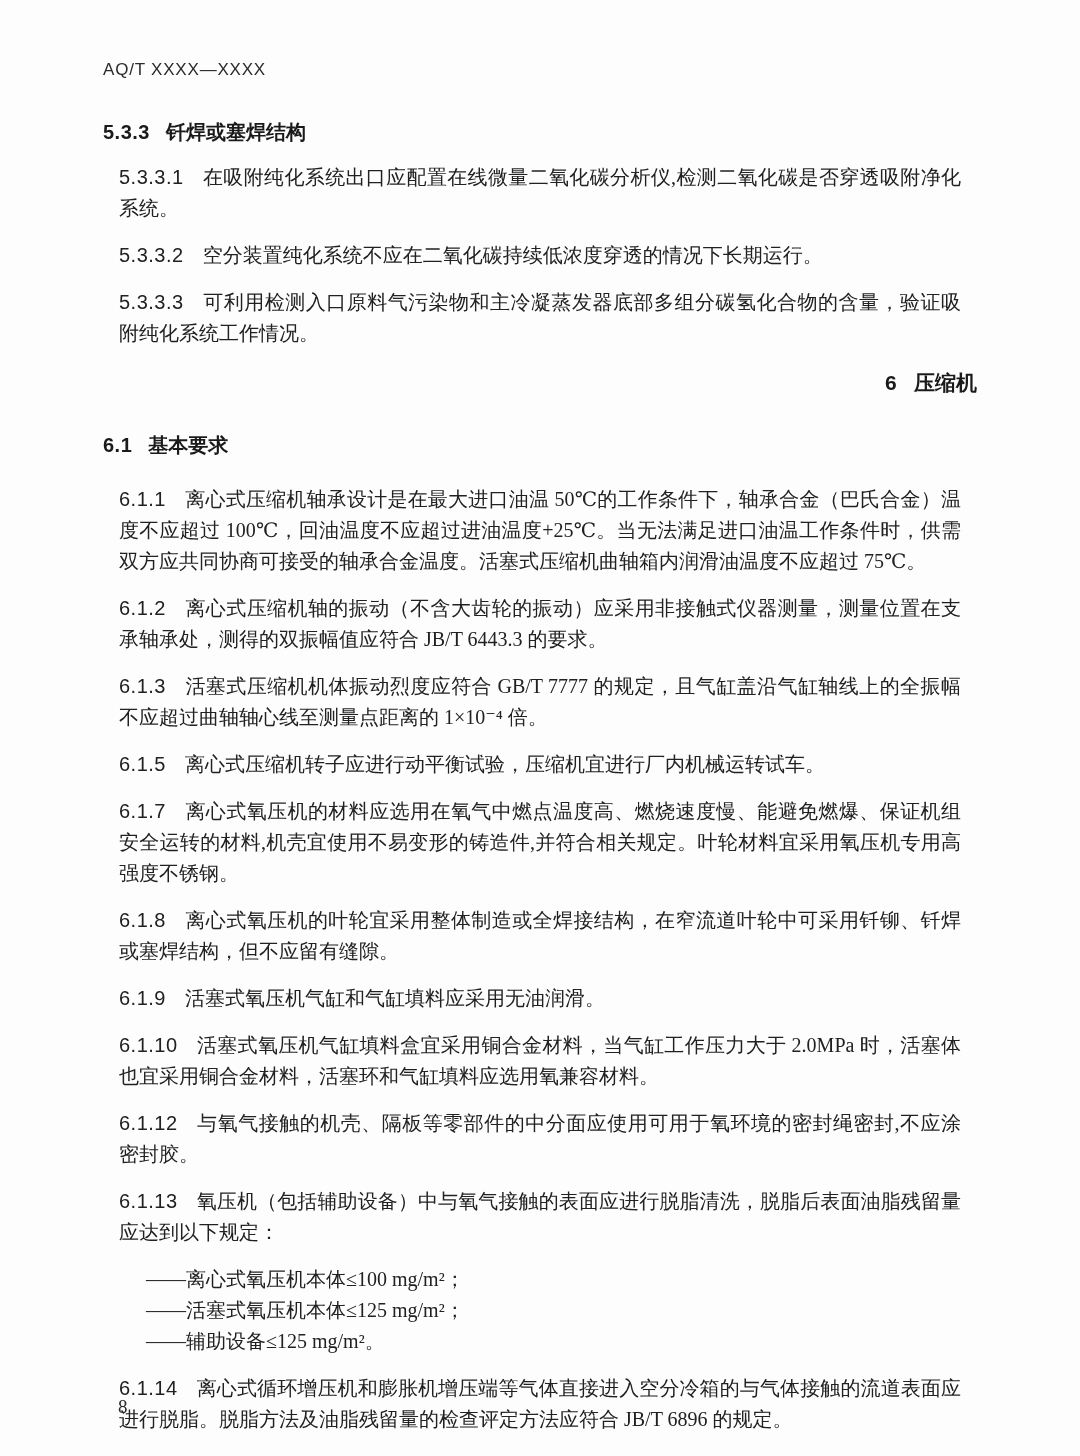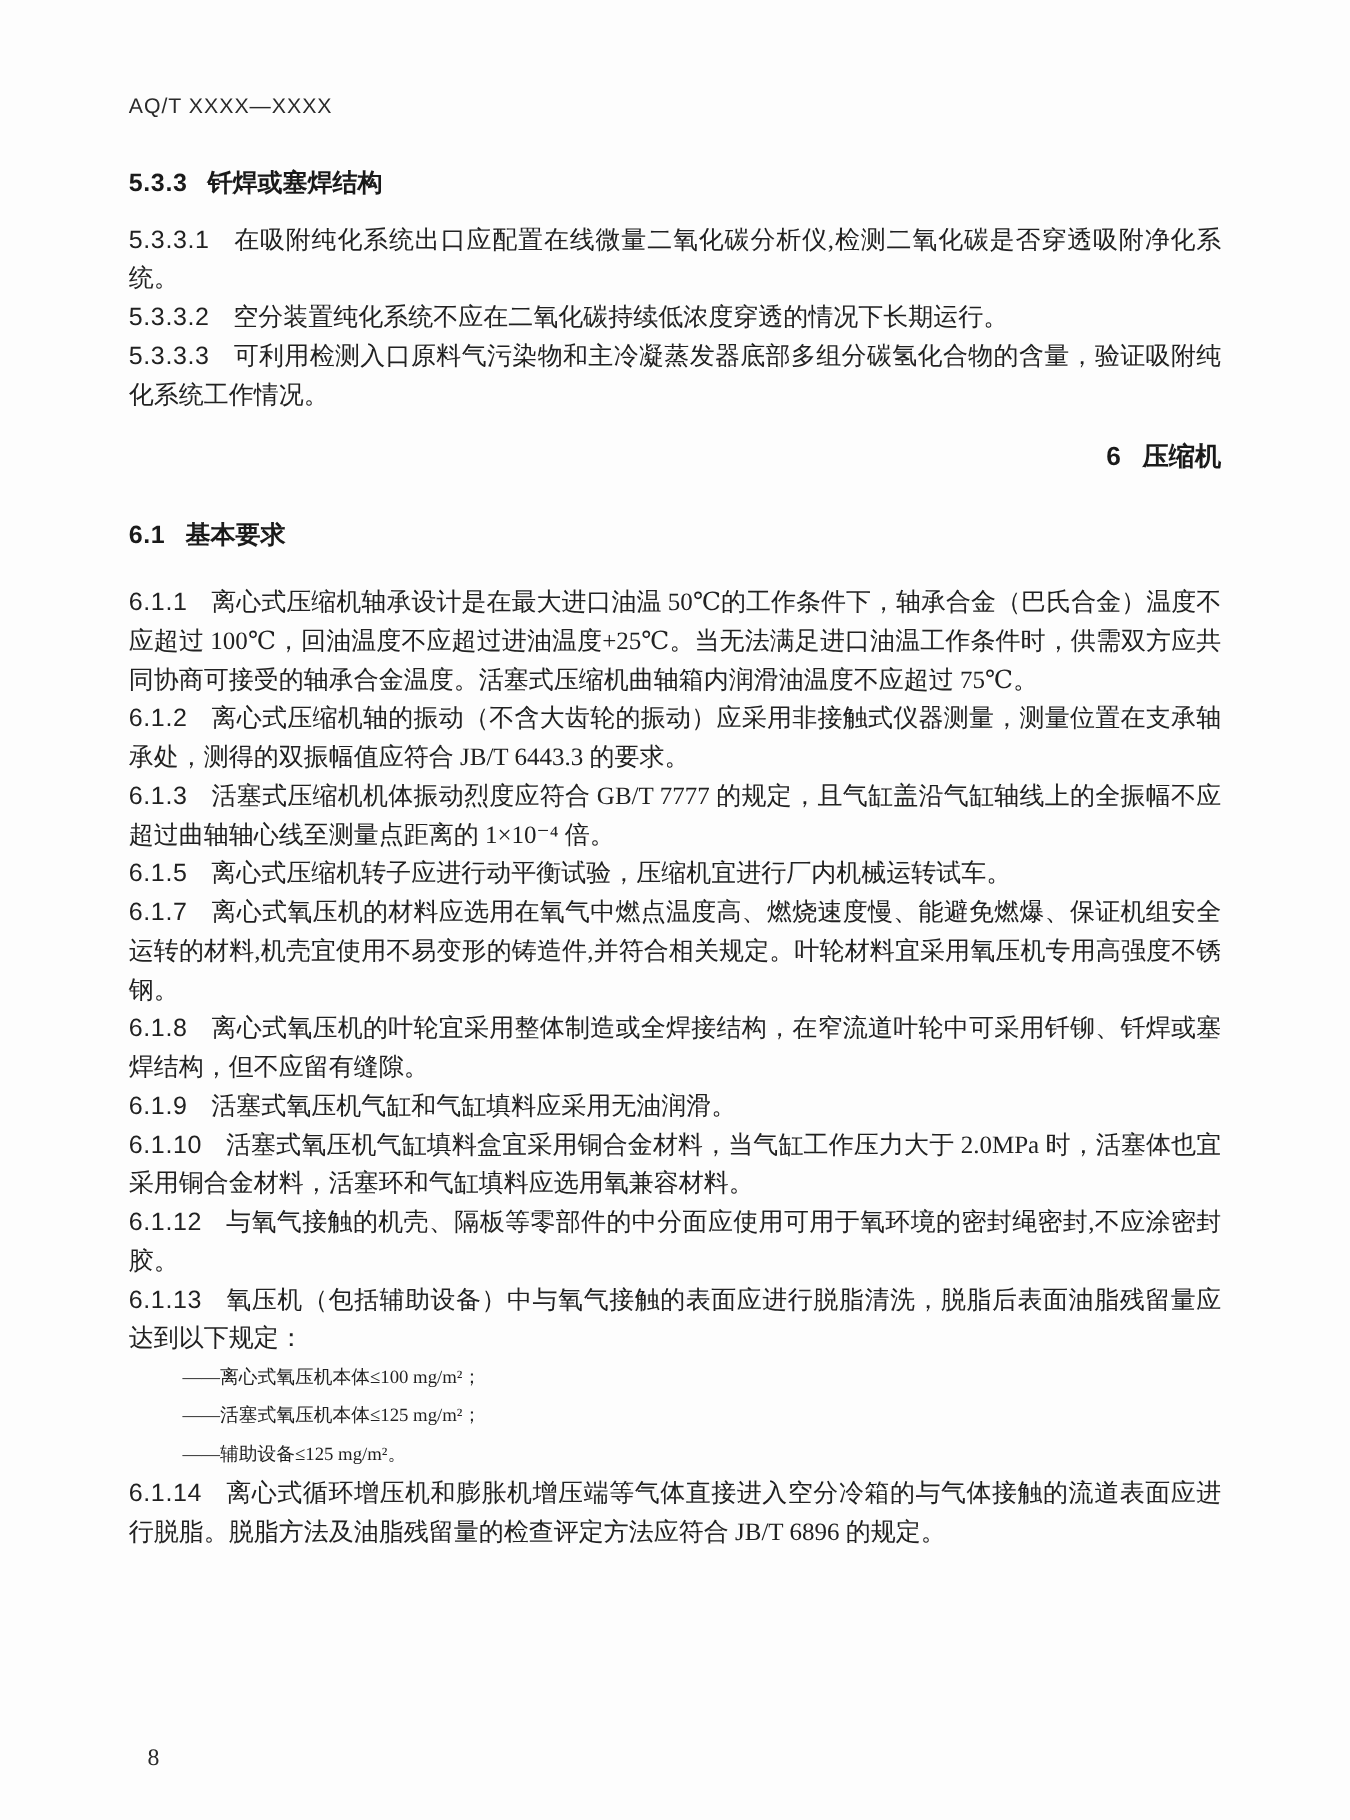--- a/index.html
+++ b/index.html
@@ -7,21 +7,21 @@
     padding: 0;
     background: #ffffff;
   }
   .page {
     position: relative;
     width: 1080px;
     height: 1456px;
     margin: 0 auto;
     background: #fdfdfd;
     box-sizing: border-box;
-    padding: 75px 103px 0 103px;
+    padding: 60px 103px 0 103px;
     font-family: "Liberation Serif", "DejaVu Serif", serif;
     color: #212121;
     overflow: hidden;
   }
   .doc-header {
     font-family: "Liberation Sans", "DejaVu Sans", sans-serif;
     font-size: 17px;
     letter-spacing: 0.8px;
     color: #2a2a2a;
     margin: 0 0 39px 0;
@@ -47,36 +47,36 @@
     font-family: "Liberation Sans", "DejaVu Sans", sans-serif;
     font-weight: bold;
     font-size: 20px;
     color: #1a1a1a;
     margin: 0 0 24px 0;
     line-height: 30px;
   }
   .clause {
     font-size: 20px;
     line-height: 31px;
-    margin: 0;
+    margin: 16px;
     text-align: justify;
     text-justify: inter-ideograph;
     color: #212121;
   }
   .num {
     font-family: "Liberation Sans", "DejaVu Sans", sans-serif;
     letter-spacing: 0.5px;
     margin-right: 0.95em;
     white-space: nowrap;
   }
   .h-sub .num, .h-main .num, .h-sub2 .num, .h-tail .num {
     margin-right: 0.8em;
   }
   .dash-item {
-    font-size: 15px;
+    font-size: 20px;
     line-height: 31px;
     margin: 0;
     padding-left: 43px;
     color: #212121;
   }
   .page-footer {
     position: absolute;
     left: 118px;
     top: 1396px;
     font-size: 19px;

